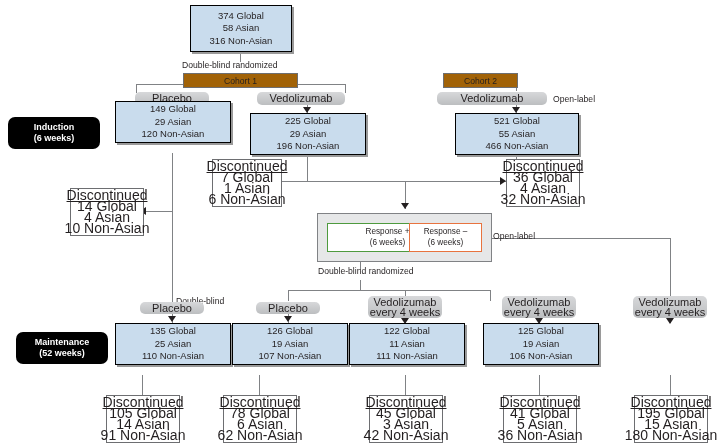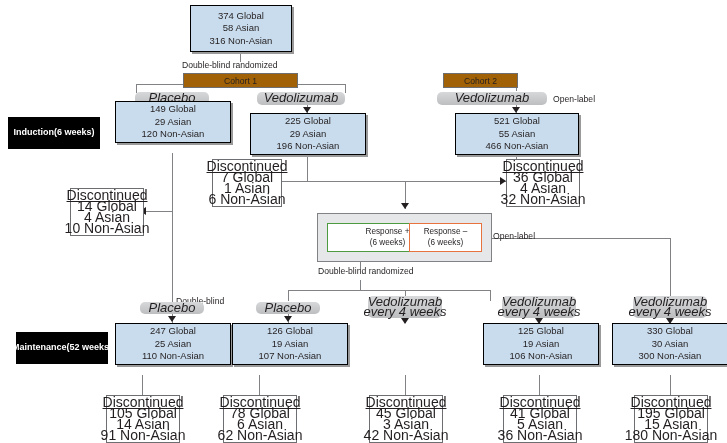--- a/index.html
+++ b/index.html
@@ -77,26 +77,25 @@
 
   
   .pill {
     position: absolute;
     background: linear-gradient(#d7d8da, #bcbec0);
     border-radius: 5px;
     display: flex;
     flex-direction: column;
     align-items: center;
     justify-content: center;
-    font-size: 13px;
+    font-size: 11px;
     line-height: 10.5px;
     color: #231f20;
     text-align: center;
     white-space: nowrap;
-    font-style: italic;
   }
 
   
   .cohort {
     position: absolute;
     background: #a16207;
     border: 1px solid #6d6e71;
     display: flex;
     align-items: center;
     justify-content: center;
@@ -104,28 +103,29 @@
     color: #231f20;
     white-space: nowrap;
   }
 
   
   .phase {
     position: absolute;
     background: #000000;
     color: #ffffff;
     display: flex;
-    flex-direction: row;
+    flex-direction: column;
     align-items: center;
     justify-content: center;
     font-size: 9px;
     line-height: 11.5px;
     font-weight: bold;
     text-align: center;
     white-space: nowrap;
+    border-radius: 7px;
   }
 
   
   .annot {
     position: absolute;
     font-size: 8.6px;
     color: #231f20;
     white-space: nowrap;
   }
 
@@ -313,39 +313,39 @@
   <div class="pill" style="left:502px; top:296px; width:74px; height:22px;">
     <span class="ln">Vedolizumab</span>
     <span class="ln">every 4 weeks</span>
   </div>
   <div class="pill" style="left:633px; top:296px; width:74px; height:22px;">
     <span class="ln">Vedolizumab</span>
     <span class="ln">every 4 weeks</span>
   </div>
 
   <div class="databox" style="left:115px; top:323px; width:114px; height:40px;">
-    <span class="ln">247 Global</span>
+    <span class="ln">135 Global</span>
     <span class="ln">25 Asian</span>
     <span class="ln">110 Non-Asian</span>
   </div>
   <div class="databox" style="left:232px; top:323px; width:114px; height:40px;">
     <span class="ln">126 Global</span>
     <span class="ln">19 Asian</span>
     <span class="ln">107 Non-Asian</span>
   </div>
+  <div class="databox" style="left:349px; top:323px; width:114px; height:40px;">
+    <span class="ln">122 Global</span>
+    <span class="ln">11 Asian</span>
+    <span class="ln">111 Non-Asian</span>
+  </div>
   <div class="databox" style="left:483px; top:323px; width:114px; height:40px;">
     <span class="ln">125 Global</span>
     <span class="ln">19 Asian</span>
     <span class="ln">106 Non-Asian</span>
   </div>
-  <div class="databox" style="left:612px; top:323px; width:114px; height:40px;">
-    <span class="ln">330 Global</span>
-    <span class="ln">30 Asian</span>
-    <span class="ln">300 Non-Asian</span>
-  </div>
 
   <div class="discbox" style="left:106px; top:395px; width:72px; height:46px;">
     <span class="hd">Discontinued</span>
     <span class="ln">105 Global</span>
     <span class="ln">14 Asian</span>
     <span class="ln">91 Non-Asian</span>
   </div>
   <div class="discbox" style="left:223px; top:395px; width:72px; height:46px;">
     <span class="hd">Discontinued</span>
     <span class="ln">78 Global</span>

